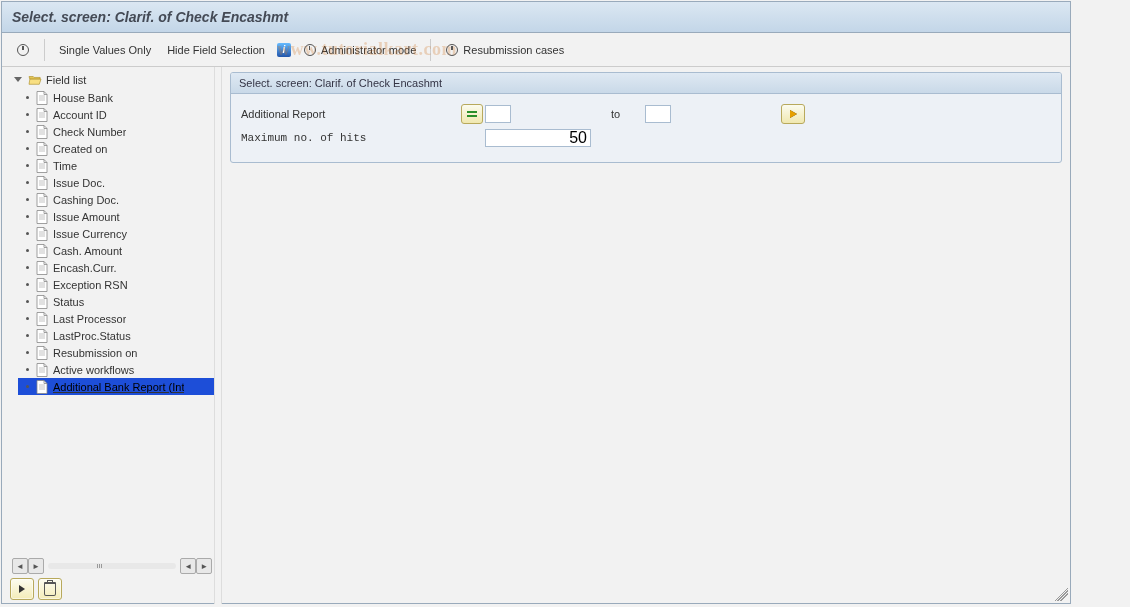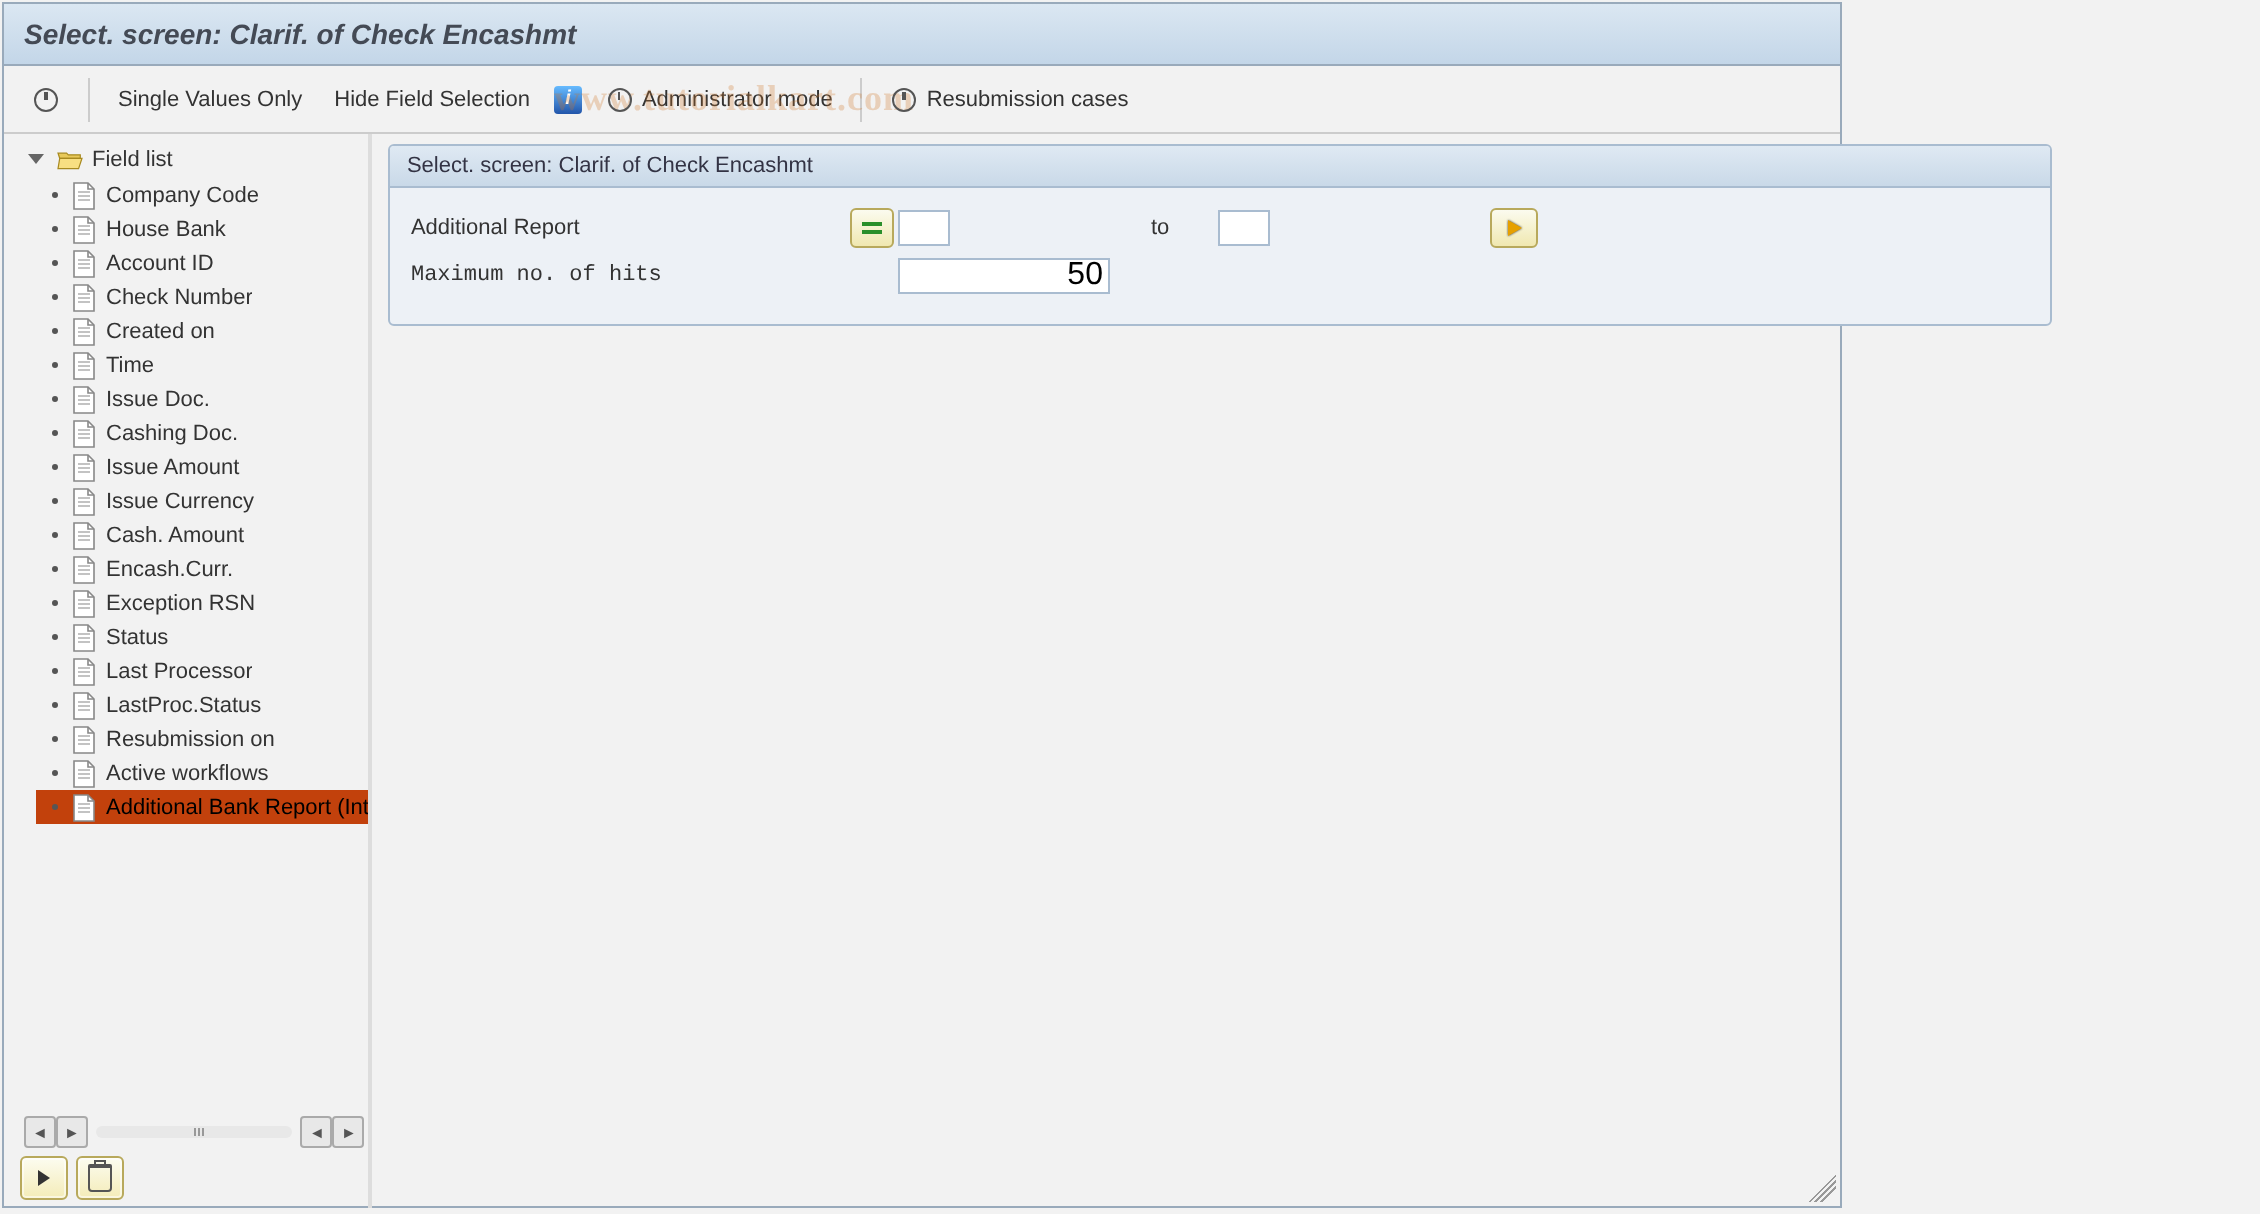--- a/index.html
+++ b/index.html
@@ -8,21 +8,21 @@
     width: 1130px;
     height: 607px;
     font-family: Arial, sans-serif;
     font-size: 11px;
     background: #f2f2f2;
     overflow: hidden;
     color: #333;
   }
   .window {
     border: 1px solid #9ab;
-    width: 920px;
+    width: 1070px;
     height: 603px;
     margin: 1px;
     background: #f2f2f2;
     position: relative;
     box-sizing: border-box;
   }
   
   .title-bar {
     background: linear-gradient(#dbe7f2, #c3d6e8);
     height: 30px;
@@ -160,21 +160,22 @@
   }
   .tree-item .bullet {
     position: absolute;
     left: 8px;
     top: 7px;
     width: 3px; height: 3px;
     background: #555;
     border-radius: 50%;
   }
   .tree-item.selected {
-    background: #c2410c;
+    background: #1d4ed8;
+    text-decoration: underline;
   }
   .tree-item.selected .label { color: #000; }
   .tree-item .label {
     overflow: hidden;
     text-overflow: clip;
   }
   .sidebar-scroll {
     display: flex;
     align-items: center;
     justify-content: space-between;
@@ -402,31 +403,20 @@
       <div class="tree">
         <div class="tree-root">
           <span class="arrow"></span>
           <svg class="icon-folder-open" viewBox="0 0 16 14">
             <path d="M1 3 h5 l1 1 h7 v2 H2 Z" fill="#e8c95a" stroke="#a88a20" stroke-width="0.7"></path>
             <path d="M2 6 h13 l-2 6 H1 Z" fill="#f8df82" stroke="#a88a20" stroke-width="0.7"></path>
           </svg>
           <span>Field list</span>
         </div>
         <div class="tree-items" id="tree-items">
-            <div class="tree-item">
-              <span class="bullet"></span>
-              <svg class="icon-doc" viewBox="0 0 12 14">
-                <path d="M1 0.5 h7 l3 3 v10 h-10 Z" fill="#fff" stroke="#888" stroke-width="0.8"></path>
-                <path d="M8 0.5 v3 h3" fill="none" stroke="#888" stroke-width="0.8"></path>
-                <line x1="3" y1="5" x2="9" y2="5" stroke="#aaa" stroke-width="0.7"></line>
-                <line x1="3" y1="7" x2="9" y2="7" stroke="#aaa" stroke-width="0.7"></line>
-                <line x1="3" y1="9" x2="9" y2="9" stroke="#aaa" stroke-width="0.7"></line>
-              </svg>
-              <span class="label">Company Code</span>
-            </div>
             <div class="tree-item">
               <span class="bullet"></span>
               <svg class="icon-doc" viewBox="0 0 12 14">
                 <path d="M1 0.5 h7 l3 3 v10 h-10 Z" fill="#fff" stroke="#888" stroke-width="0.8"></path>
                 <path d="M8 0.5 v3 h3" fill="none" stroke="#888" stroke-width="0.8"></path>
                 <line x1="3" y1="5" x2="9" y2="5" stroke="#aaa" stroke-width="0.7"></line>
                 <line x1="3" y1="7" x2="9" y2="7" stroke="#aaa" stroke-width="0.7"></line>
                 <line x1="3" y1="9" x2="9" y2="9" stroke="#aaa" stroke-width="0.7"></line>
               </svg>
               <span class="label">House Bank</span>

